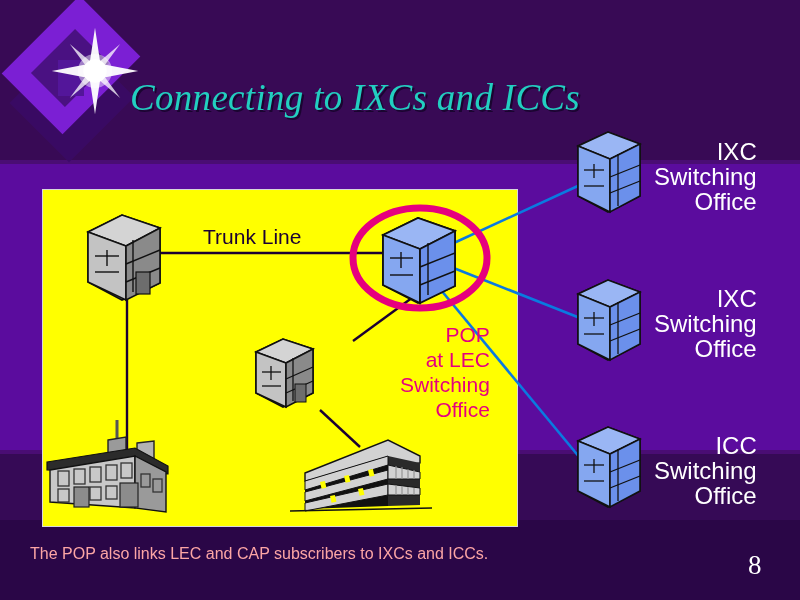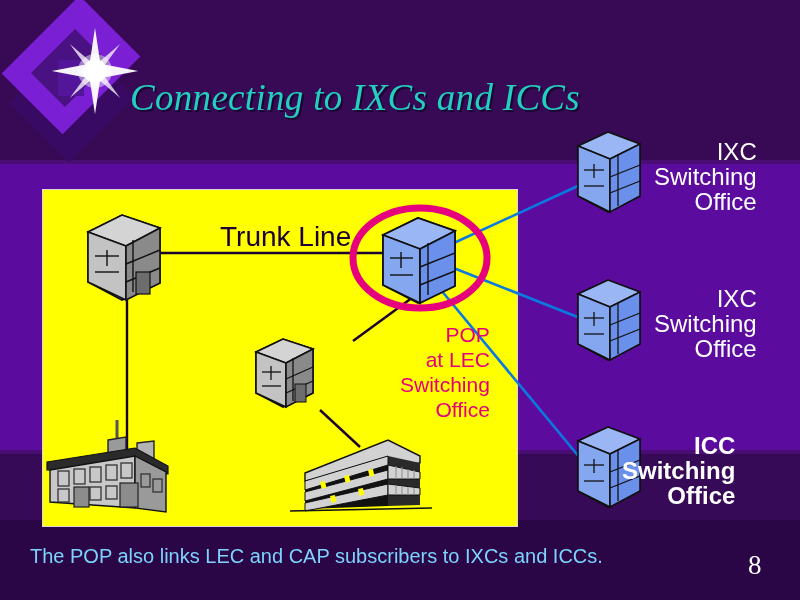--- a/index.html
+++ b/index.html
@@ -69,31 +69,31 @@
     position: absolute; left: 42px; top: 189px;
     width: 476px; height: 338px;
     background: #ffff00;
     border: 1px solid #d9d9d9;
     box-sizing: border-box;
   }
   #diagram-svg { position: absolute; left: 0; top: 0; width: 800px; height: 600px; }
 
   
   .lbl { position: absolute; white-space: pre; line-height: 25px; }
-  .lbl-trunk { color: #1b0033; font-size: 28px; left: 220px; top: 224px; }
+  .lbl-trunk { color: #1b0033; font-size: 21px; left: 203px; top: 224px; }
   .lbl-pop   { color: #e6007e; font-size: 21px; left: 400px; top: 322px; }
   .lbl-white { color: #ffffff; font-size: 24px; }
   #lbl-ixc1 { left: 654px; top: 139px; }
   #lbl-ixc2 { left: 654px; top: 286px; }
-  #lbl-icc1 { left: 622px; top: 433px; font-weight: bold; }
+  #lbl-icc1 { left: 654px; top: 433px; }
 
   
   #caption {
     position: absolute; left: 30px; top: 545px;
-    color: #7dd3fc; font-size: 20px; white-space: nowrap;
+    color: #fca5a5; font-size: 16px; white-space: nowrap;
   }
   #page-number {
     position: absolute; left: 748px; top: 550px;
     color: #ffffff; font-size: 27px;
     font-family: "Liberation Serif", "DejaVu Serif", serif;
   }
 </style>
 </head>
 <body>
 

